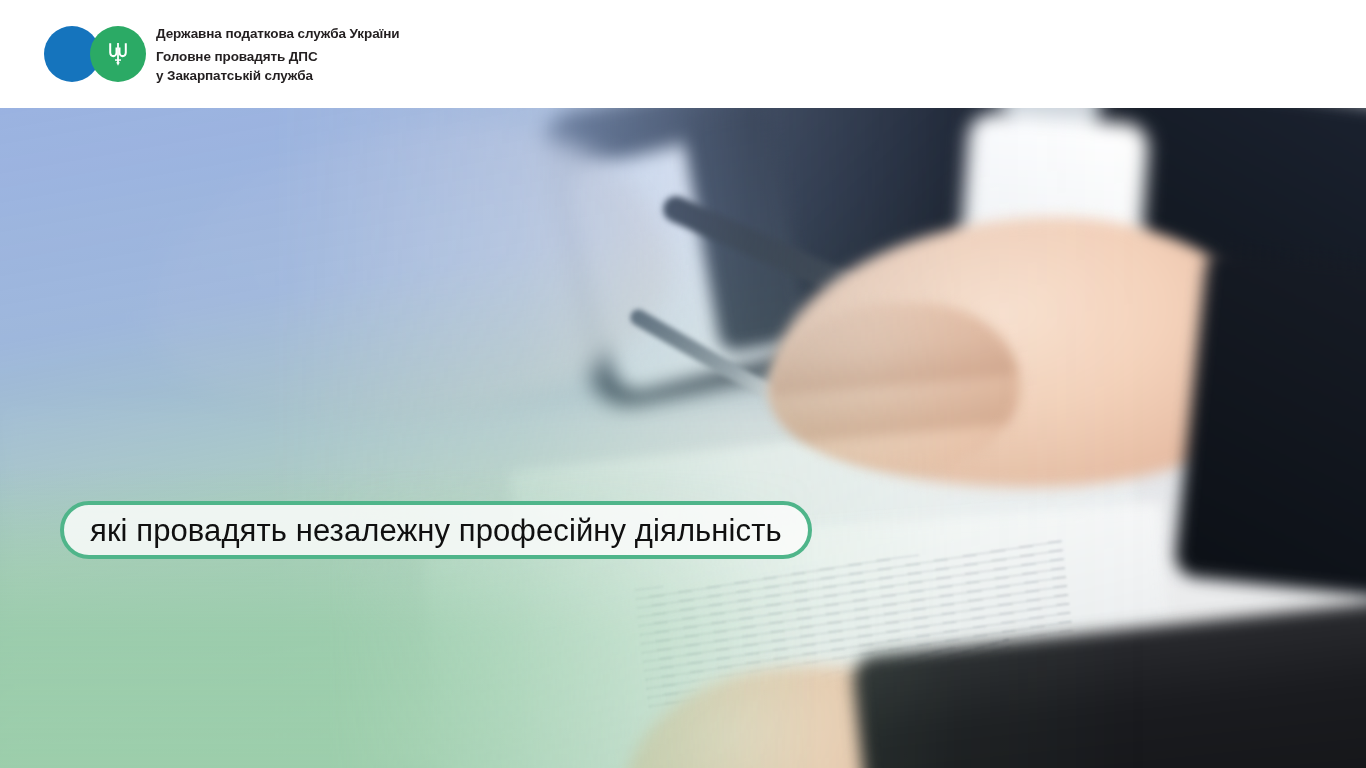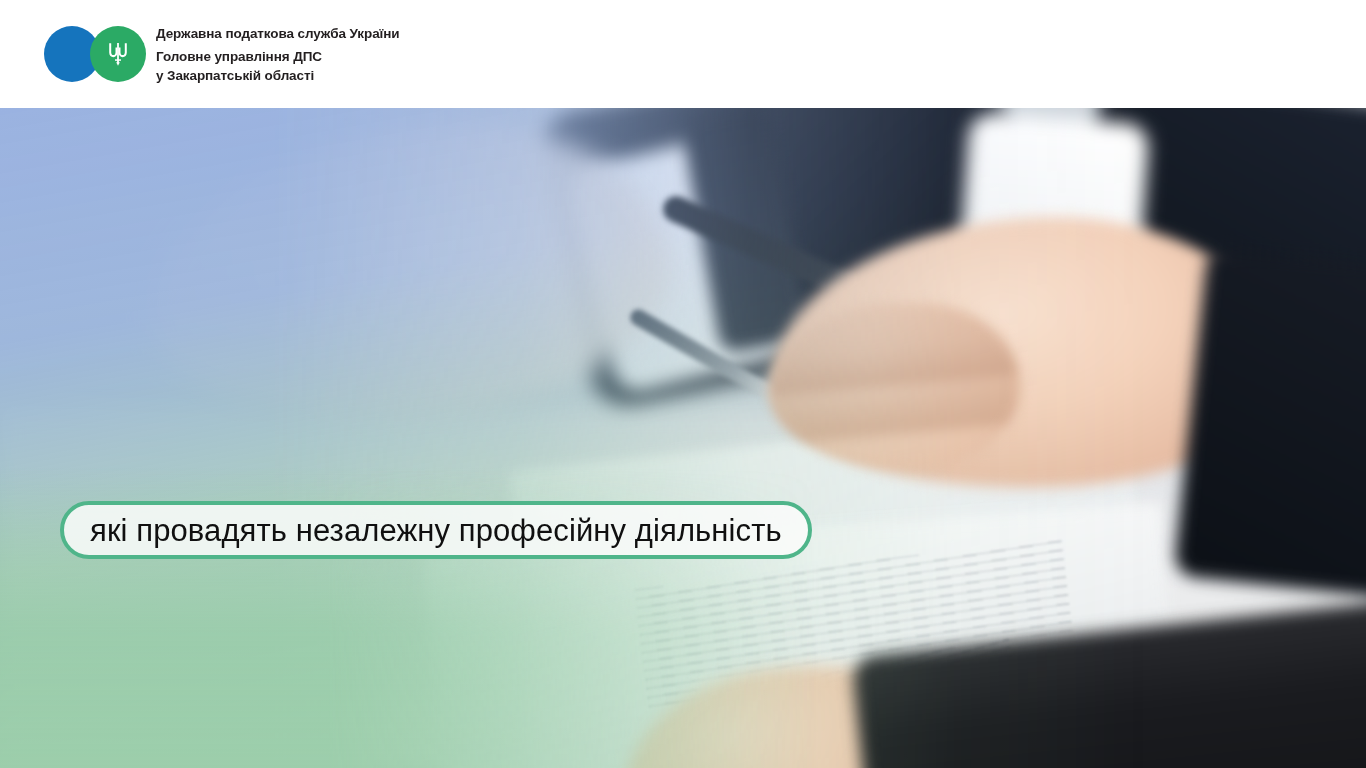--- a/index.html
+++ b/index.html
@@ -190,22 +190,22 @@
               <path d="M2.2 2.2 h2.0 v9.2 c0 1.6 .9 2.6 2.2 2.6 c1.3 0 2.1 -1 2.1 -2.6 V6.6 h1.9 v5.0 c0 2.8 -1.7 4.6 -4.0 4.6 c-2.4 0 -4.2 -1.8 -4.2 -4.7 z"></path>
               <path d="M19.8 2.2 h-2.0 v9.2 c0 1.6 -.9 2.6 -2.2 2.6 c-1.3 0 -2.1 -1 -2.1 -2.6 V6.6 h-1.9 v5.0 c0 2.8 1.7 4.6 4.0 4.6 c2.4 0 4.2 -1.8 4.2 -4.7 z"></path>
               <path d="M8.0 18.3 h6.0 v1.5 h-6.0 z"></path>
               <path d="M9.2 21.2 h3.6 l-1.8 3.6 z"></path>
             </g>
           </svg>
         </div>
       </div>
       <div class="logo-text">
         <div class="logo-line l1">Державна податкова служба України</div>
-        <div class="logo-line">Головне управління ДПС</div>
-        <div class="logo-line">у Закарпатській області</div>
+        <div class="logo-line">Головне провадять ДПС</div>
+        <div class="logo-line">у Закарпатській служба</div>
       </div>
     </div>
   </div>
 
   <div class="hero">
     <div class="photo">
       <div class="ph ph-desk"></div>
       <div class="ph ph-paper1"></div>
       <div class="ph ph-paper2"></div>
       <div class="ph ph-paperlines"></div>

